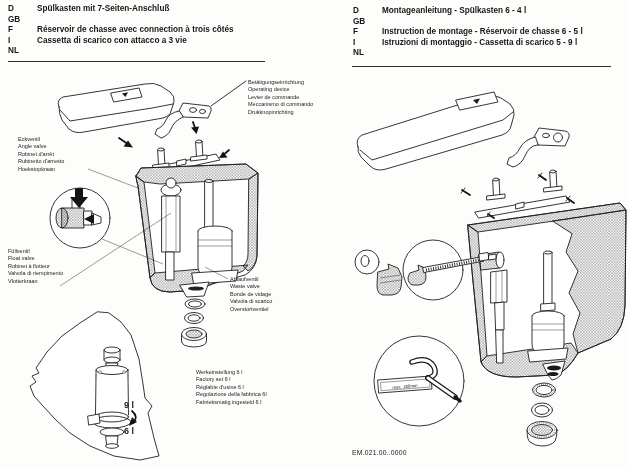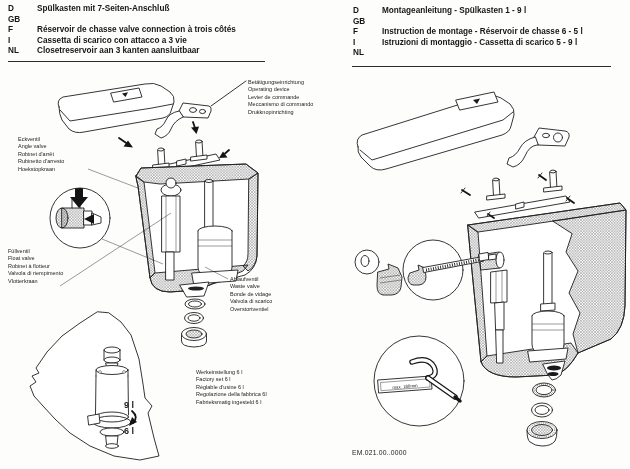--- a/index.html
+++ b/index.html
@@ -27,37 +27,36 @@
   <div class="hdr" style="left:8px;top:4px;width:300px">
     <div class="hrow">
         <span class="code">D</span>
         <span>Spülkasten mit 7-Seiten-Anschluß</span>
       </div>
     <div class="hrow">
         <span class="code">GB</span>
       </div>
     <div class="hrow">
         <span class="code">F</span>
-        <span>Réservoir de chasse valve connection à trois côtés</span>
+        <span>Réservoir de chasse avec connection à trois côtés</span>
       </div>
     <div class="hrow">
         <span class="code">I</span>
         <span>Cassetta di scarico con attacco a 3 vie</span>
       </div>
     <div class="hrow">
         <span class="code">NL</span>
-        <span>Closetreservoir aan 3 kanten aansluitbaar</span>
       </div>
   </div>
   <div class="rule" style="left:8px;top:61px;width:257px"></div>
 
   <div class="hdr" style="left:353px;top:6px;width:270px">
     <div class="hrow">
         <span class="code">D</span>
-        <span>Montageanleitung - Spülkasten 1 - 9 l</span>
+        <span>Montageanleitung - Spülkasten 6 - 4 l</span>
       </div>
     <div class="hrow">
         <span class="code">GB</span>
       </div>
     <div class="hrow">
         <span class="code">F</span>
         <span>Instruction de montage - Réservoir de chasse 6 - 5 l</span>
       </div>
     <div class="hrow">
         <span class="code">I</span>

